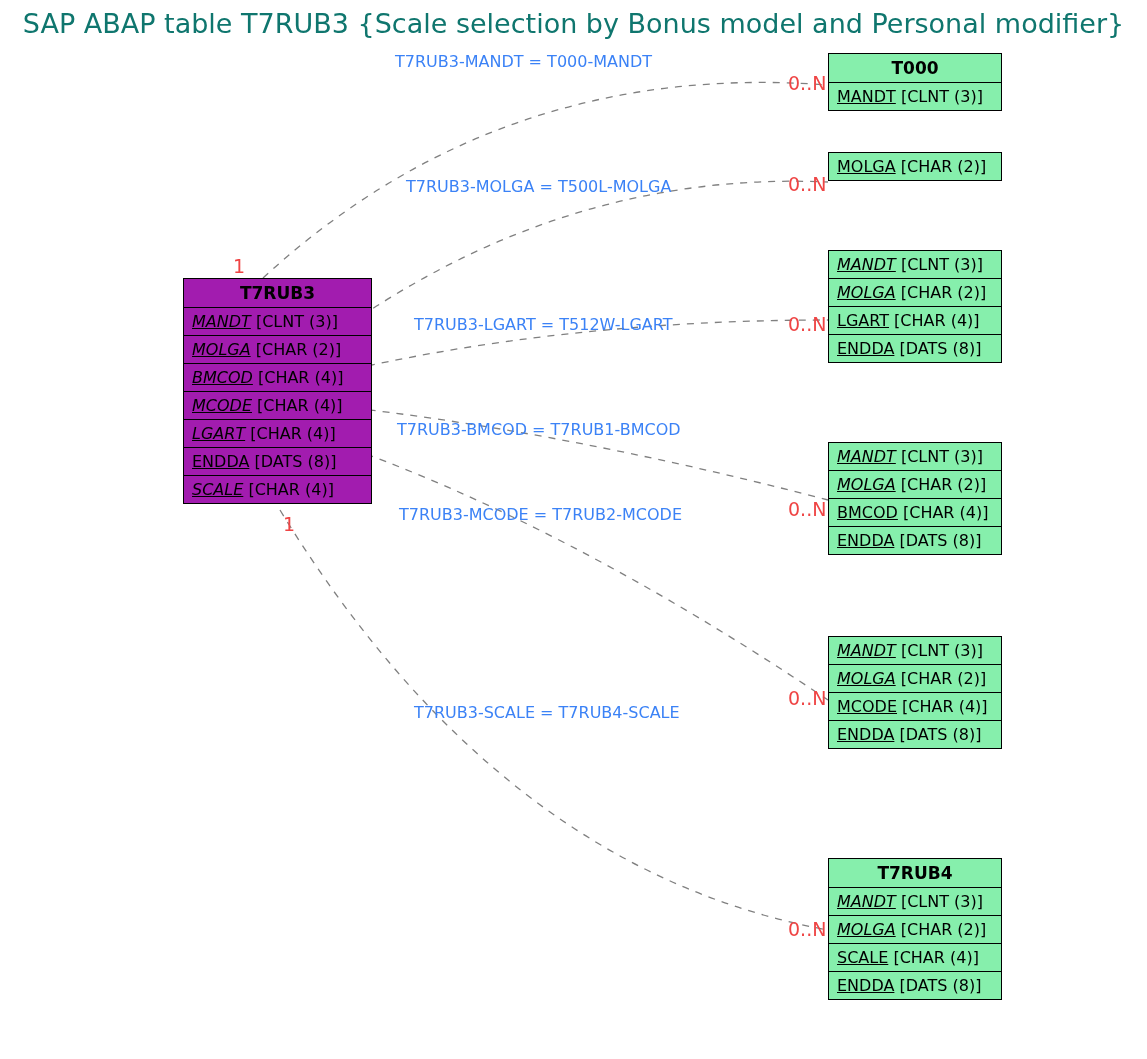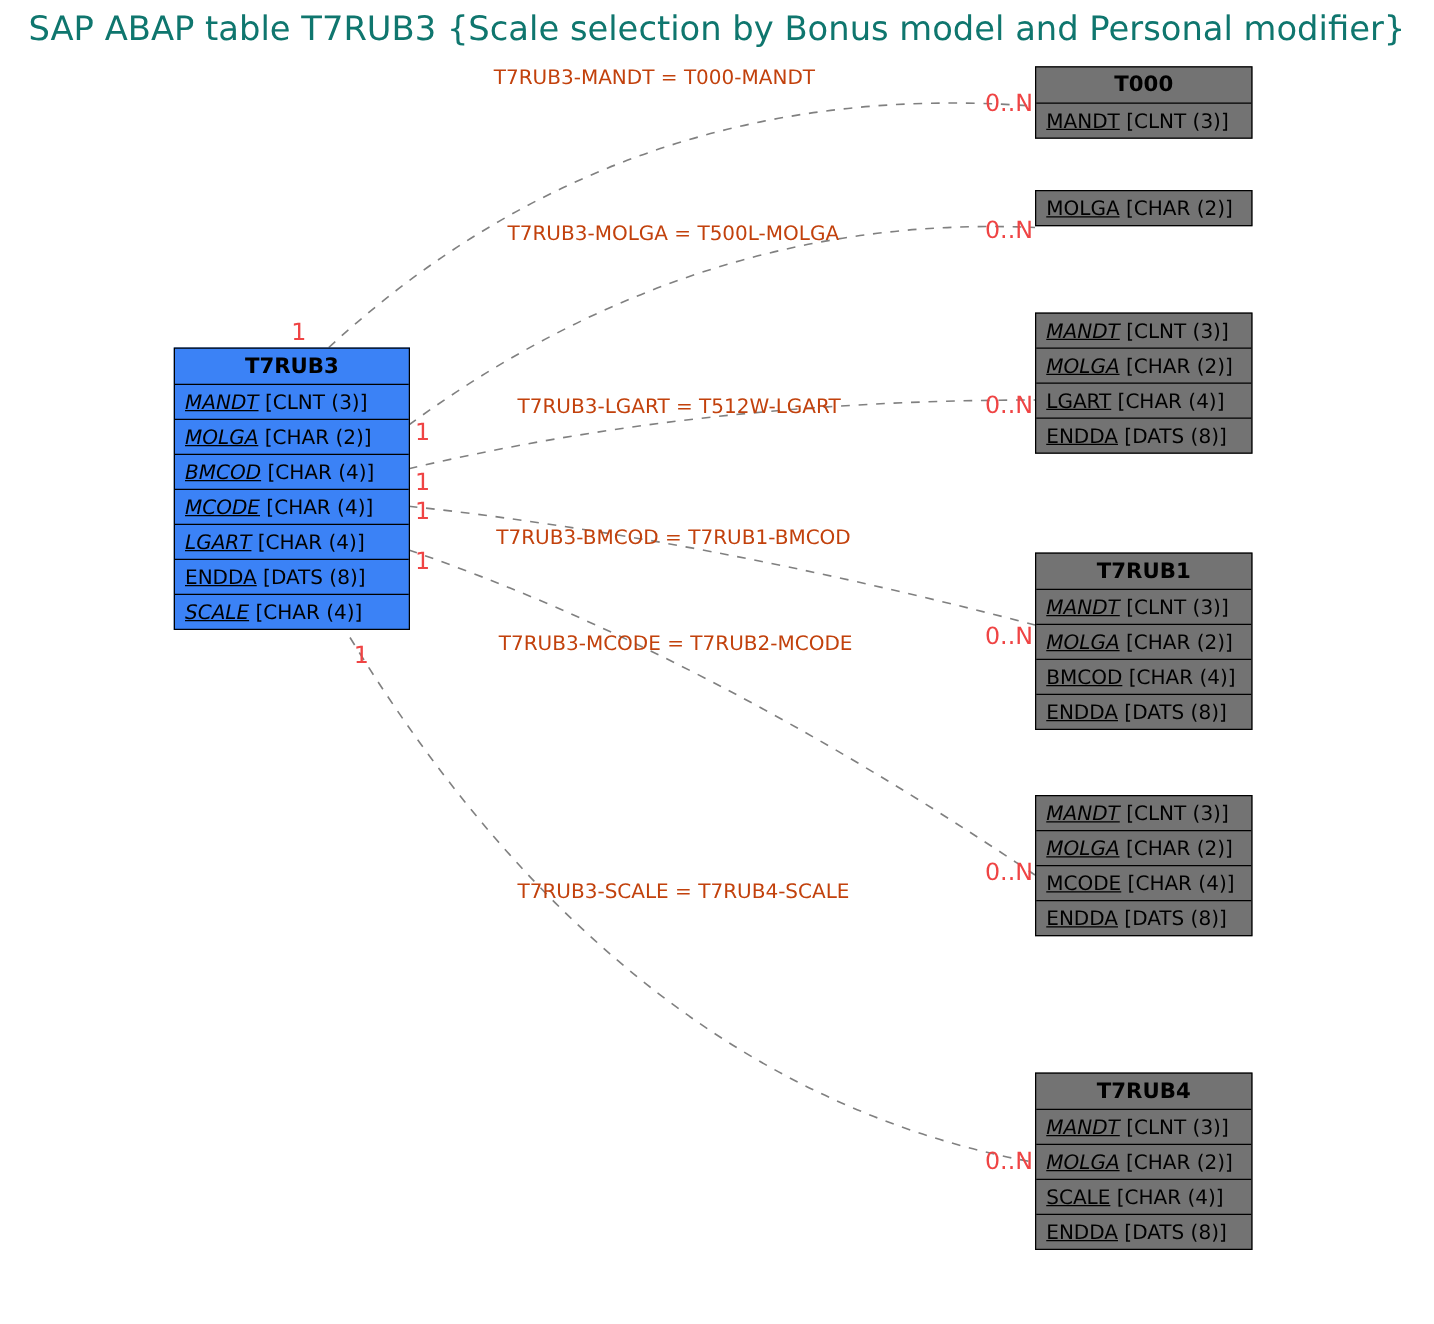--- a/index.html
+++ b/index.html
@@ -16,24 +16,25 @@
     top: 8px;
     left: 0;
     width: 1147px;
     text-align: center;
     font-size: 27px;
     color: #0f766e;
   }
   .entity {
     position: absolute;
     border: 1px solid #000;
-    background: #737373;
+    background: #86efac;
   }
   .entity.primary {
-    background: #3b82f6;
+    background: #a21caf;
+    margin-left: 44px;
   }
   .entity .hdr {
     text-align: center;
     font-weight: bold;
     font-size: 17px;
     padding: 4px 8px;
     border-bottom: 1px solid #000;
   }
   .entity .row {
     font-size: 16px;
@@ -56,21 +57,21 @@
     position: absolute;
     left: 0;
     top: 0;
     width: 1147px;
     height: 1059px;
     pointer-events: none;
   }
   .edge-label {
     position: absolute;
     font-size: 16px;
-    color: #c2410c;
+    color: #3b82f6;
     white-space: nowrap;
     text-align: center;
   }
   .card-label {
     position: absolute;
     font-size: 19px;
     color: #ef4444;
   }
 </style>
 </head>
@@ -135,21 +136,20 @@
 </div>
 
 <div class="entity" style="left:828px; top:250px; width:172px;">
   <div class="row"><span class="fld">MANDT</span> <span>[CLNT (3)]</span></div>
   <div class="row"><span class="fld">MOLGA</span> <span>[CHAR (2)]</span></div>
   <div class="row"><span class="fld nkey" style="text-decoration:underline;">LGART</span> <span>[CHAR (4)]</span></div>
   <div class="row"><span class="fld nkey" style="text-decoration:underline;">ENDDA</span> <span>[DATS (8)]</span></div>
 </div>
 
 <div class="entity" style="left:828px; top:442px; width:172px;">
-  <div class="hdr">T7RUB1</div>
   <div class="row"><span class="fld">MANDT</span> <span>[CLNT (3)]</span></div>
   <div class="row"><span class="fld">MOLGA</span> <span>[CHAR (2)]</span></div>
   <div class="row"><span class="fld nkey" style="text-decoration:underline;">BMCOD</span> <span>[CHAR (4)]</span></div>
   <div class="row"><span class="fld nkey" style="text-decoration:underline;">ENDDA</span> <span>[DATS (8)]</span></div>
 </div>
 
 <div class="entity" style="left:828px; top:636px; width:172px;">
   <div class="row"><span class="fld">MANDT</span> <span>[CLNT (3)]</span></div>
   <div class="row"><span class="fld">MOLGA</span> <span>[CHAR (2)]</span></div>
   <div class="row"><span class="fld nkey" style="text-decoration:underline;">MCODE</span> <span>[CHAR (4)]</span></div>

